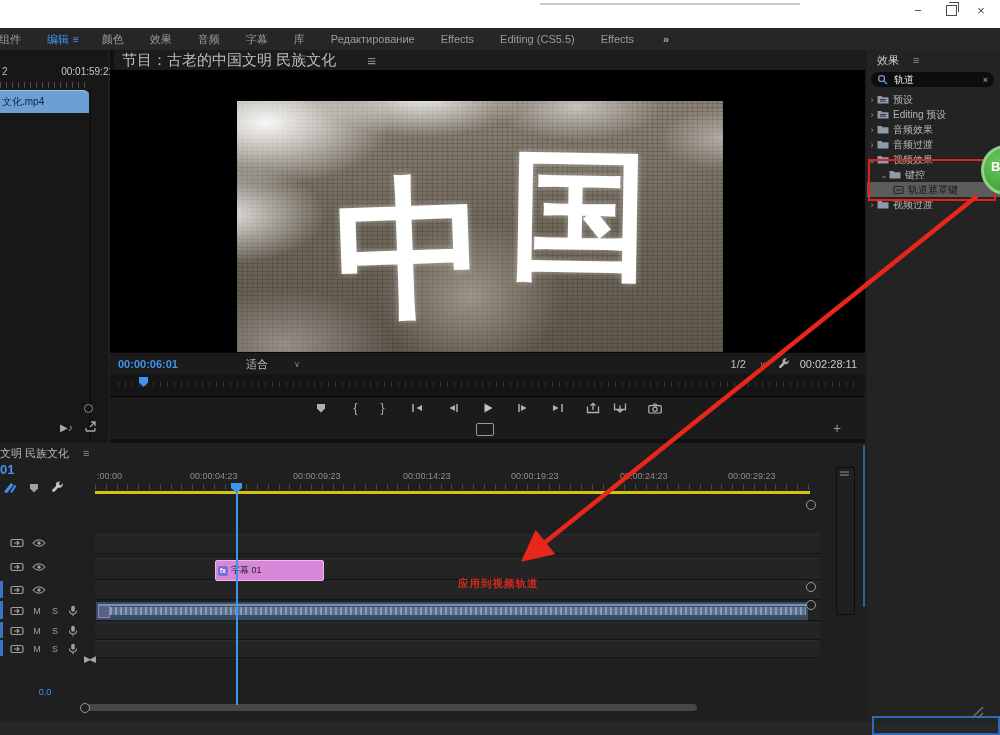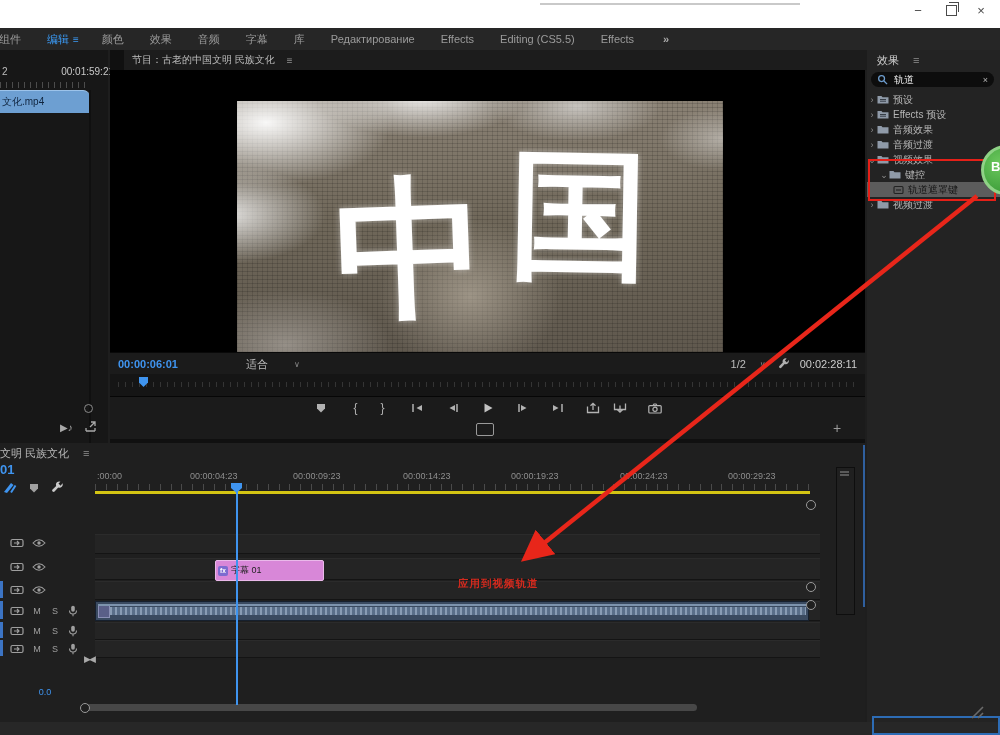--- a/index.html
+++ b/index.html
@@ -30,21 +30,21 @@
   .lp-ticks{left:0;top:32px;width:90px;height:6px;
     background:repeating-linear-gradient(90deg,#4c4c4c 0 1px,transparent 1px 6px);}
   .lp-clip{left:0;top:40px;width:90px;height:22px;background:#6d9fd2;border-top-right-radius:7px;border-top:1px solid #9cc3ea;}
   .lp-clip span{position:absolute;left:2px;top:4px;font-size:10px;color:#10253f;}
   .lp-vline{left:89px;top:40px;width:2px;height:353px;background:#101010;}
   .lp-ring{left:84px;top:354px;width:7px;height:7px;border:1.5px solid #8a8a8a;border-radius:50%;}
   .lp-bot{color:#a9a9a9;font-size:10px;}
 
   
   .program{left:110px;top:50px;width:755px;height:393px;background:#101010;}
-  .pm-tab{left:14px;top:0;width:755px;height:20px;background:#1c1c1c;color:#bdbdbd;font-size:10px;display:flex;align-items:center;}
+  .pm-tab{left:4px;top:0;width:755px;height:20px;background:#1c1c1c;color:#bdbdbd;font-size:15px;display:flex;align-items:center;gap:19px;}
   .pm-tab .t{padding-left:8px;}
   .pm-tab .m{padding-left:12px;color:#8f8f8f;}
   .pm-viewer{left:0;top:20px;width:755px;height:282px;background:#000;}
   .video{left:127px;top:31px;width:486px;height:271px;overflow:hidden;
     background:
       radial-gradient(ellipse 180px 90px at 6% 8%,rgba(255,255,255,.95),rgba(255,255,255,0) 70%),
       radial-gradient(ellipse 140px 70px at -2% 42%,rgba(245,245,245,.85),rgba(255,255,255,0) 70%),
       radial-gradient(ellipse 150px 60px at 38% -2%,rgba(250,250,250,.9),rgba(255,255,255,0) 70%),
       radial-gradient(ellipse 120px 50px at 70% 2%,rgba(240,240,240,.6),rgba(255,255,255,0) 70%),
       radial-gradient(ellipse 90px 45px at 100% 14%,rgba(230,228,225,.5),rgba(255,255,255,0) 70%),
@@ -322,21 +322,21 @@
       <span class="lbl">预设</span>
     </div>
     <div class="abs fx-row" style="top:57px;">
       <span class="chev">›</span>
       <span class="folder">
           <svg width="12" height="9" viewBox="0 0 12 9">
             <path d="M0.5,1 h4 l1,1.3 h6 v6.2 h-11 z" fill="#8f9aa8"></path>
             <path d="M3,4.5 h6 M3,6.2 h6" stroke="#2c333c" stroke-width="0.9"></path>
           </svg>
         </span>
-      <span class="lbl">Effects 预设</span>
+      <span class="lbl">Editing 预设</span>
     </div>
     <div class="abs fx-row" style="top:72px;">
       <span class="chev">›</span>
       <span class="folder">
           <svg width="12" height="9" viewBox="0 0 12 9">
             <path d="M0.5,1 h4 l1,1.3 h6 v6.2 h-11 z" fill="#8f9aa8"></path>
           </svg>
         </span>
       <span class="lbl">音频效果</span>
     </div>

